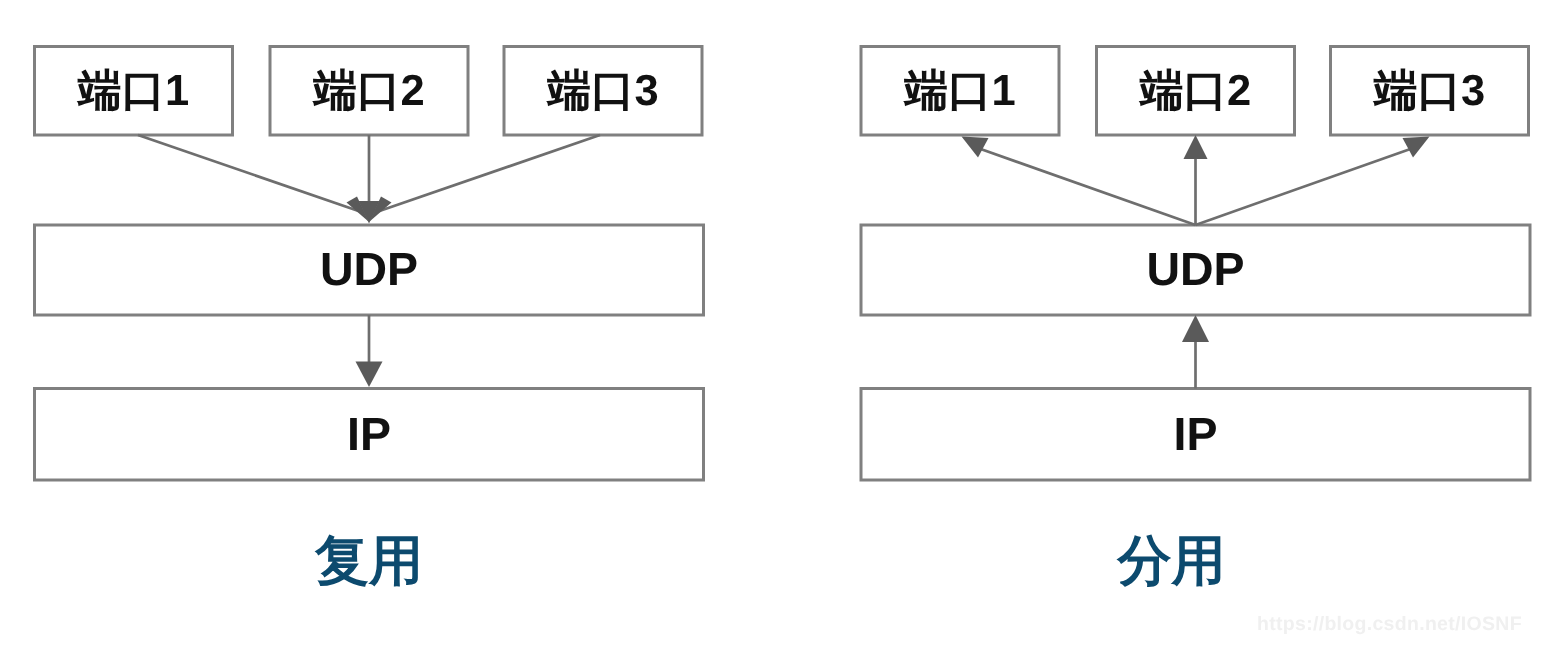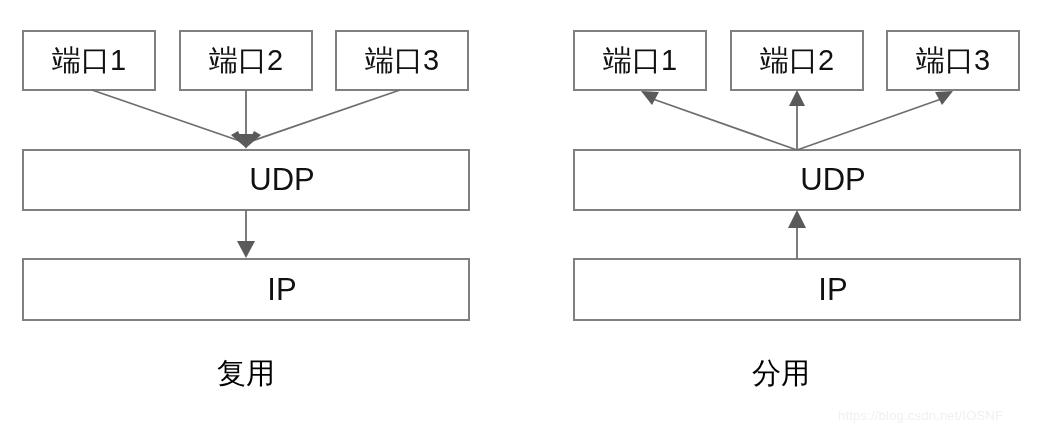--- a/index.html
+++ b/index.html
@@ -13,20 +13,21 @@
     position: relative;
     overflow: hidden;
     font-family: "Liberation Sans", "DejaVu Sans", sans-serif;
   }
   #diagram-root {
     position: absolute;
     left: 0;
     top: 0;
     width: 1042px;
     height: 434px;
+    font-weight: bold;
   }
   svg.canvas {
     position: absolute;
     left: 0;
     top: 0;
     width: 1042px;
     height: 434px;
     display: block;
   }
   .box-rect {
@@ -51,29 +52,28 @@
     color: #111111;
     white-space: nowrap;
     pointer-events: none;
   }
   .port-label {
     font-size: 29px;
     letter-spacing: 0px;
   }
   .layer-label {
     font-size: 31px;
-    padding-left: 36px;
   }
   .caption-label {
     position: absolute;
     display: flex;
     align-items: center;
     justify-content: center;
-    font-size: 29px;
-    color: #000000;
+    font-size: 36px;
+    color: #0c4a6e;
     white-space: nowrap;
   }
   .watermark {
     position: absolute;
     font-size: 13px;
     color: #f0f0f0;
     letter-spacing: 0.2px;
     white-space: nowrap;
     user-select: none;
   }

